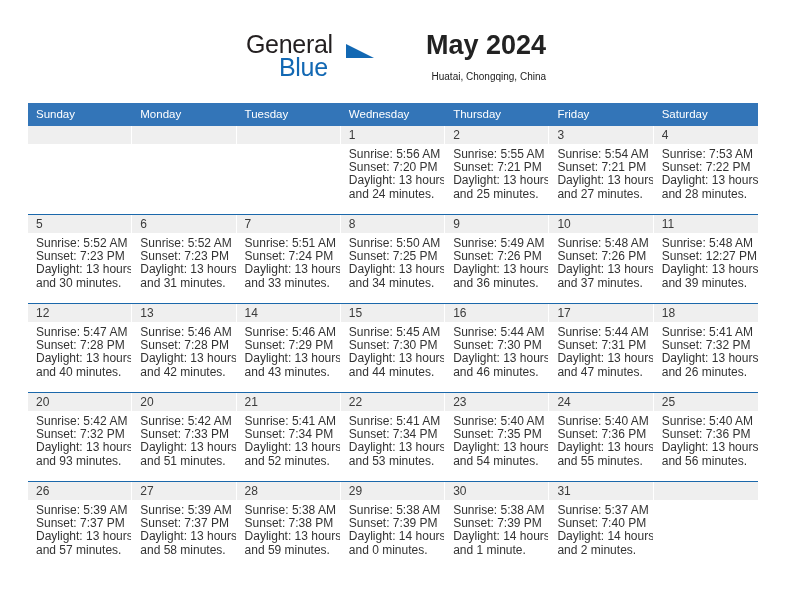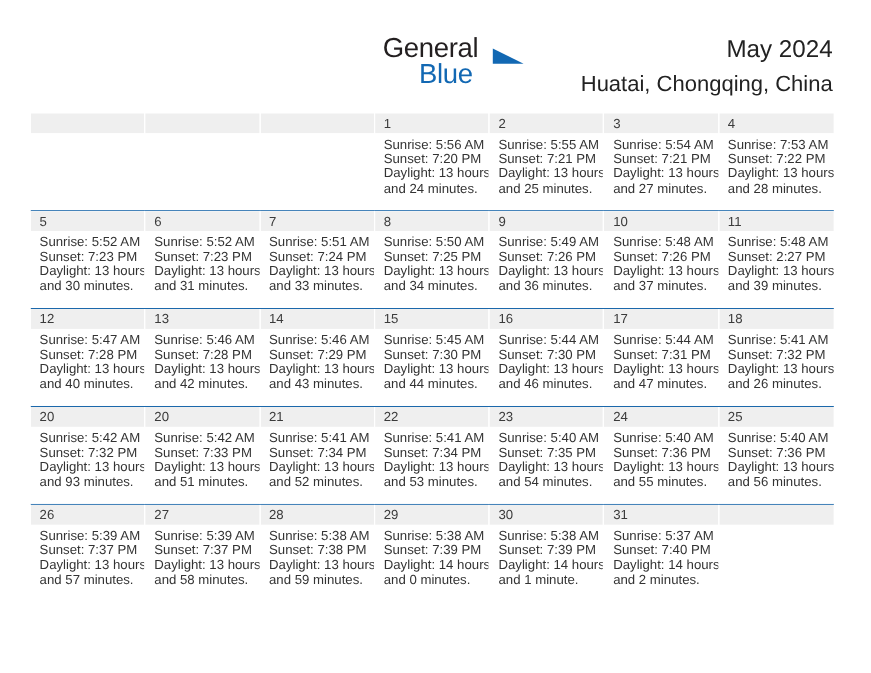--- a/index.html
+++ b/index.html
@@ -24,21 +24,21 @@
   
   .header {
     position: absolute;
     left: 0; right: 0;
     top: 28px;
     height: 72px;
     padding: 0 35px;
     box-sizing: border-box;
     display: flex;
     align-items: flex-start;
-    justify-content: flex-end;
+    justify-content: center;
   }
   .brand {
     position: relative;
     width: 180px;
     height: 62px;
     user-select: none;
   }
   .brand-general {
     position: absolute;
     left: 0;
@@ -64,28 +64,28 @@
     width: 0;
     height: 0;
     border-left: 28px solid #1268b3;
     border-top: 14px solid transparent;
   }
   .title-wrap {
     text-align: right;
     padding-top: 0px;
   }
   .cal-title {
-    font-size: 22px;
+    font-size: 27px;
     color: #222222;
     line-height: 34px;
-    font-weight: normal;
+    font-weight: bold;
     white-space: nowrap;
   }
   .cal-subtitle {
-    font-size: 20px;
+    font-size: 10px;
     color: #222222;
     line-height: 22px;
     margin-top: 4px;
     white-space: nowrap;
   }
 
   
   .calendar {
     position: absolute;
     left: 28px;
@@ -151,20 +151,29 @@
     </div>
 
     <div class="title-wrap">
       <div class="cal-title">May 2024</div>
       <div class="cal-subtitle">Huatai, Chongqing, China</div>
     </div>
 
   </div>
 
   <div class="calendar">
+    <div class="weekdays">
+      <div class="weekday">Sunday</div>
+      <div class="weekday">Monday</div>
+      <div class="weekday">Tuesday</div>
+      <div class="weekday">Wednesday</div>
+      <div class="weekday">Thursday</div>
+      <div class="weekday">Friday</div>
+      <div class="weekday">Saturday</div>
+    </div>
 
     <div id="weeks-container">
         <div class="week">
           <div class="day empty">
             <div class="day-num-band"></div>
           </div>
           <div class="day empty">
             <div class="day-num-band"></div>
           </div>
           <div class="day empty">
@@ -259,21 +268,21 @@
               <div>Sunrise: 5:48 AM</div>
               <div>Sunset: 7:26 PM</div>
               <div>Daylight: 13 hours</div>
               <div>and 37 minutes.</div>
             </div>
           </div>
           <div class="day">
             <div class="day-num-band">11</div>
             <div class="day-info">
               <div>Sunrise: 5:48 AM</div>
-              <div>Sunset: 2:27 PM</div>
+              <div>Sunset: 12:27 PM</div>
               <div>Daylight: 13 hours</div>
               <div>and 39 minutes.</div>
             </div>
           </div>
         </div>
         <div class="week">
           <div class="day">
             <div class="day-num-band">12</div>
             <div class="day-info">
               <div>Sunrise: 5:47 AM</div>

